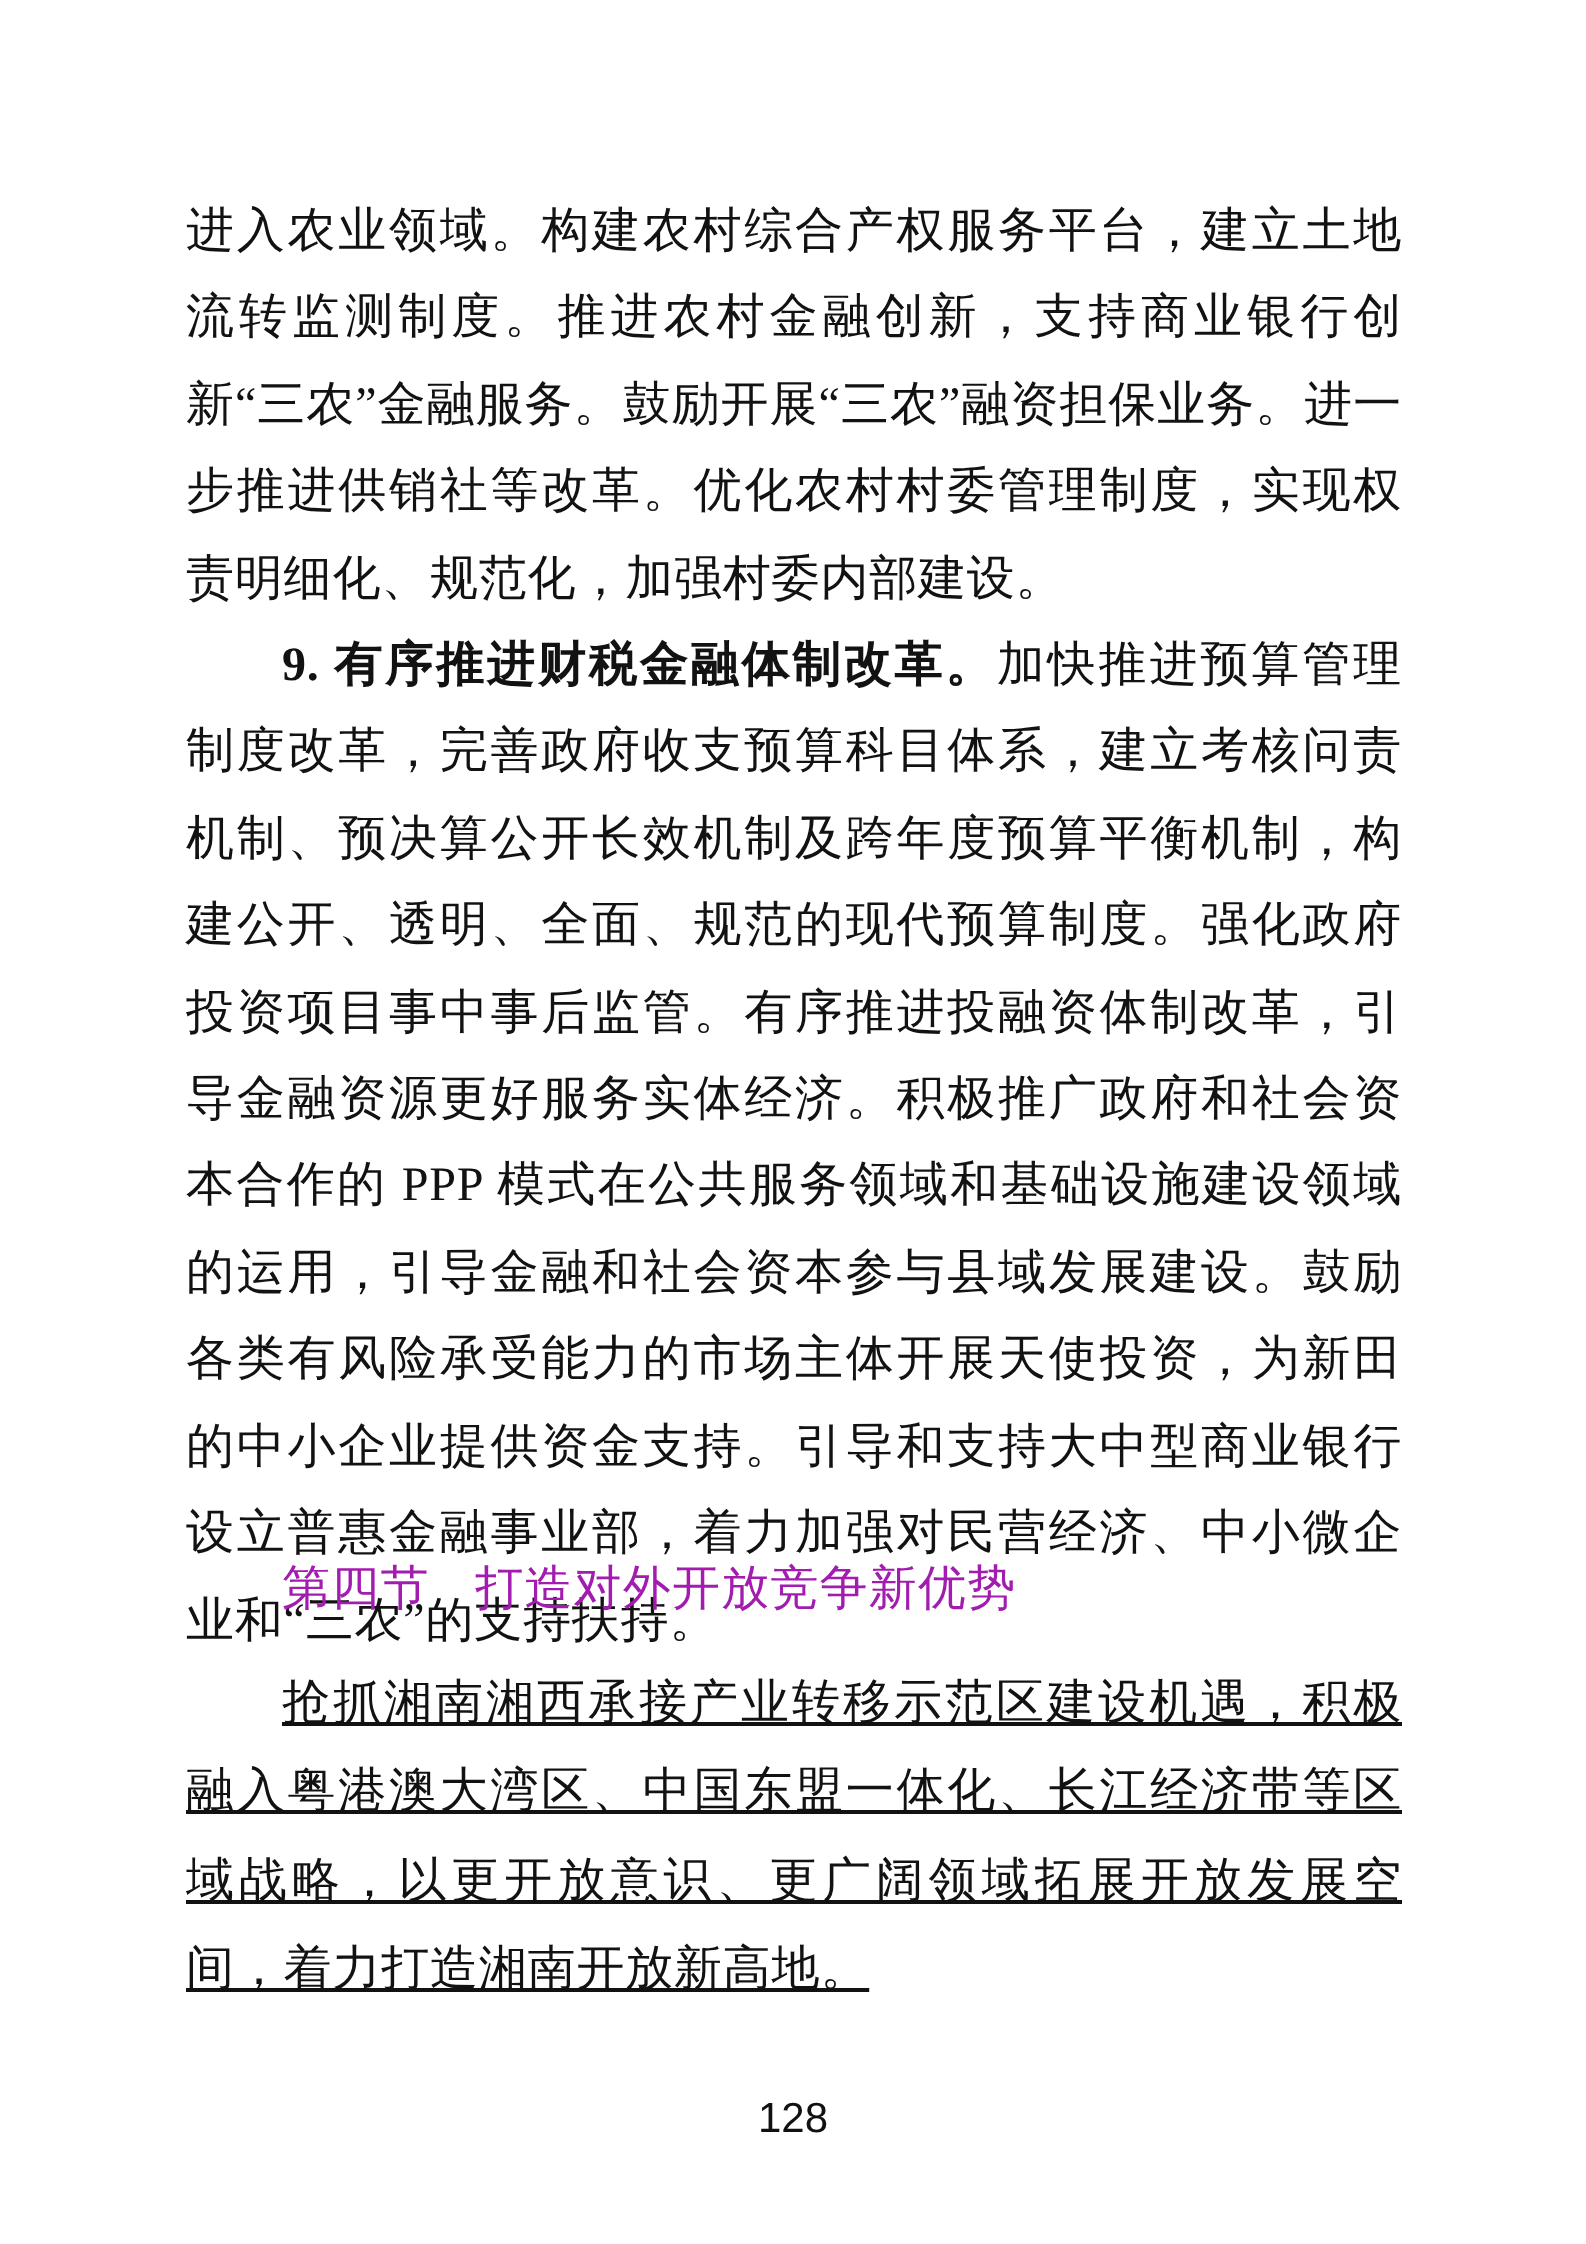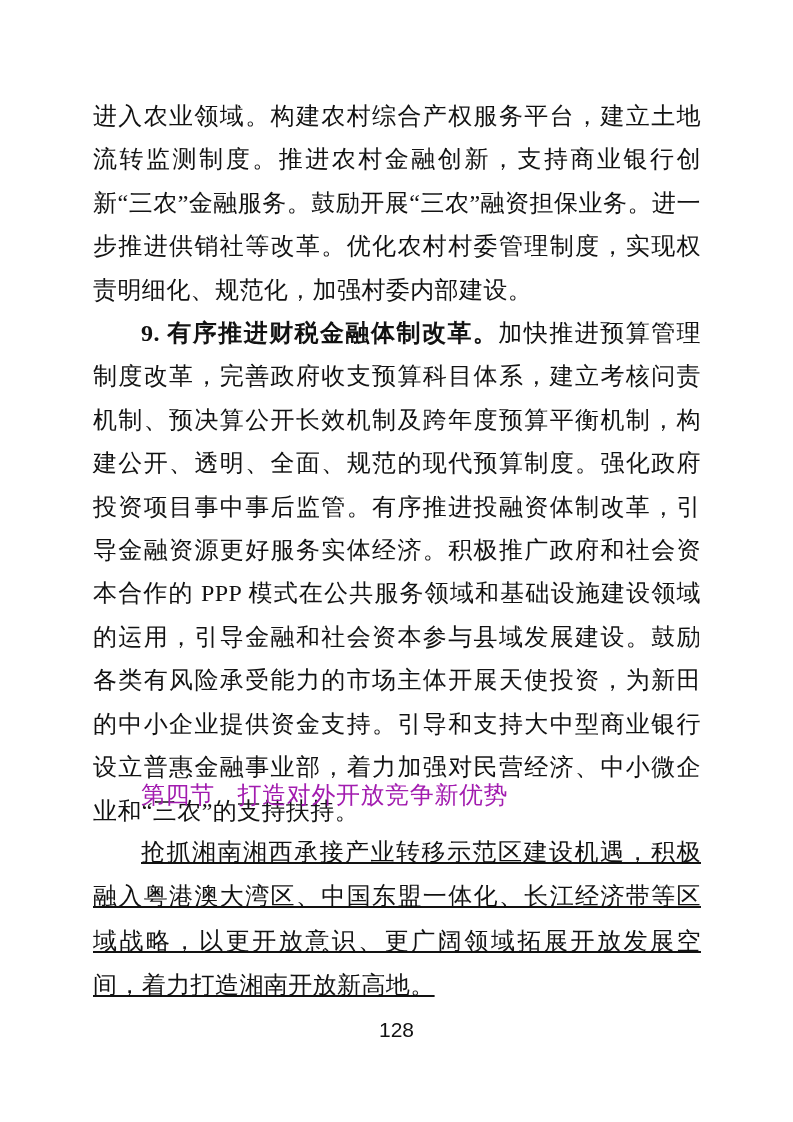--- a/index.html
+++ b/index.html
@@ -40,21 +40,21 @@
     letter-spacing: 0.6px;
     line-height: 32px;
     white-space: nowrap;
     color: #a21caf;
   }
   .section-heading .sec-num { margin-right: 0.95em; }
   .page-number {
     position: absolute;
     left: 0;
     right: 0;
-    top: 1016px;
+    top: 1046px;
     text-align: center;
     font-family: "Liberation Sans", "DejaVu Sans", sans-serif;
     font-size: 21px;
     line-height: 28px;
     color: #111111;
   }
 </style>
 </head>
 <body>
 

